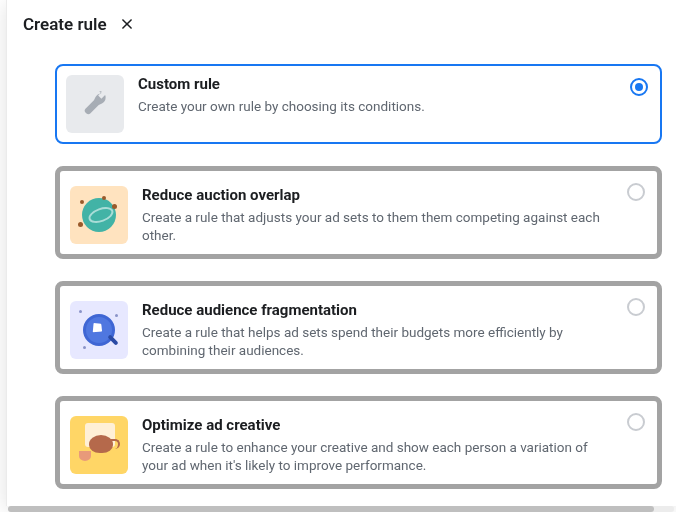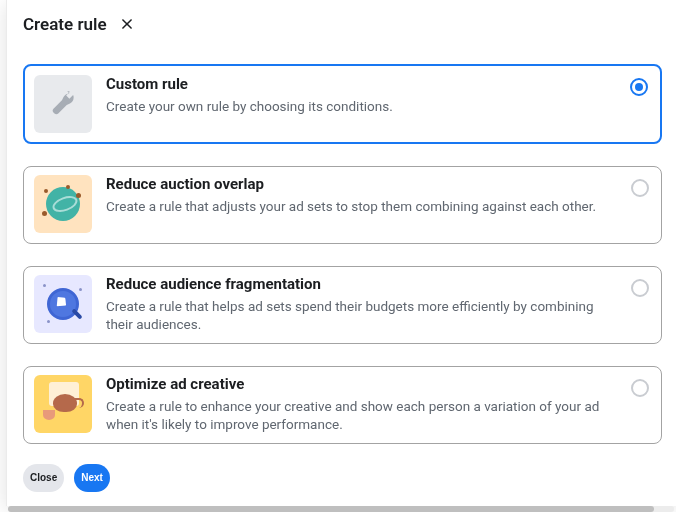--- a/index.html
+++ b/index.html
@@ -40,28 +40,29 @@
     align-items: center;
     justify-content: center;
     cursor: pointer;
     color: #1c1e21;
   }
   .close-x svg { width: 14px; height: 14px; }
   .content {
     padding: 10px 14px 6px 16px;
     overflow-x: hidden;
     overflow-y: visible;
+    margin-left: 32px;
   }
   .option {
     display: flex;
     align-items: flex-start;
     gap: 14px;
-    border: 1px solid #a3a3a3;
+    border: 5px solid #a3a3a3;
     border-radius: 8px;
-    padding: 8px 12px 10px 10px;
+    padding: 15px 12px 10px 10px;
     margin: 22px 0 0 0;
     position: relative;
     cursor: pointer;
   }
   .option:first-child { margin-top: 10px; }
   .option.selected {
     border: 2px solid #1877f2;
     padding: 9px 11px 9px 9px;
   }
   .thumb {
@@ -276,21 +277,21 @@
       <div class="thumb thumb-orange">
         <div class="globe">
           <span class="dot d1"></span>
             <span class="dot d2"></span>
             <span class="dot d3"></span>
             <span class="dot d4"></span>
         </div>
       </div>
       <div class="opt-body">
         <div class="opt-title">Reduce auction overlap</div>
-        <div class="opt-desc">Create a rule that adjusts your ad sets to stop them combining against each other.</div>
+        <div class="opt-desc">Create a rule that adjusts your ad sets to them them competing against each other.</div>
       </div>
       <span class="radio"></span>
     </div>
 
     <div class="option">
       <div class="thumb thumb-purple">
         <div class="diamond-scope">
           <span class="spark s1"></span>
             <span class="spark s2"></span>
             <span class="spark s3"></span>

